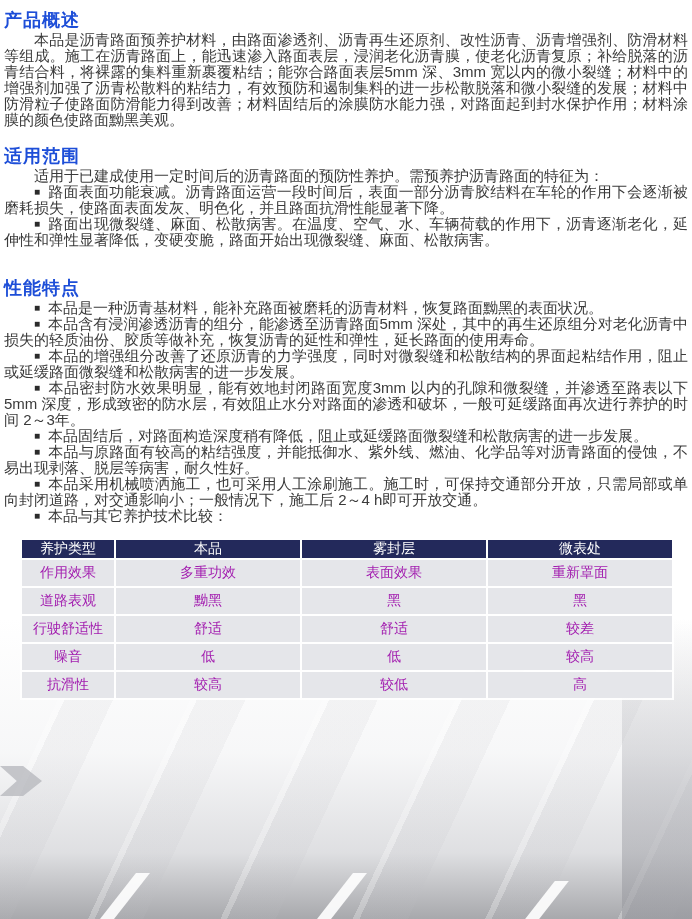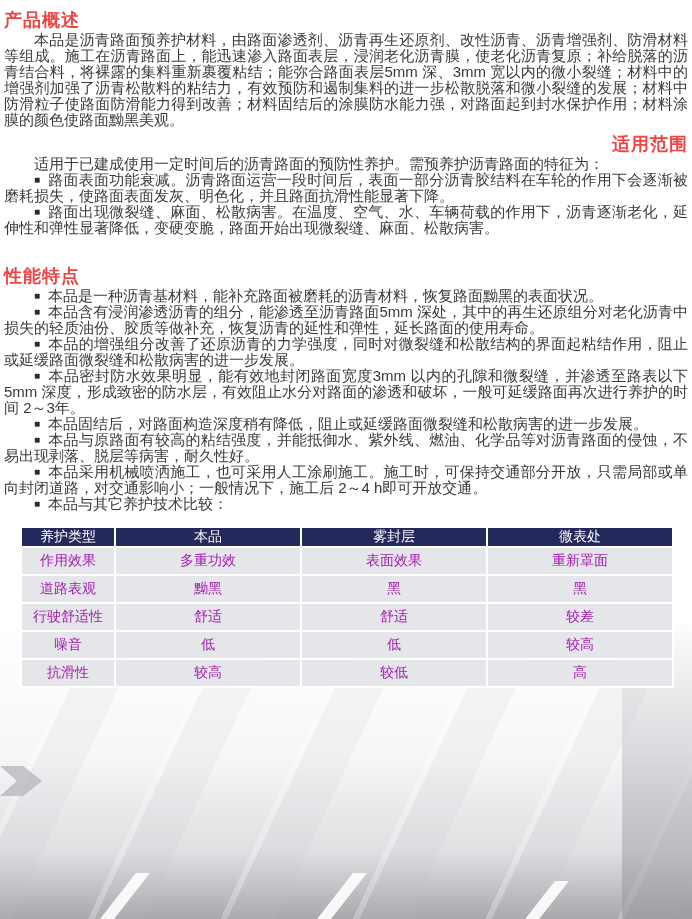--- a/index.html
+++ b/index.html
@@ -41,23 +41,23 @@
     clip-path:polygon(0 0,55% 0,100% 50%,55% 100%,0 100%,40% 50%);
   }
   .rb-shade-right{
     position:absolute;right:0;top:0;bottom:0;width:70px;
     background:linear-gradient(to bottom,rgba(180,181,186,0) 0%,rgba(170,171,177,0.45) 55%,rgba(150,151,157,0.6) 100%);
   }
   
   .content{position:relative;z-index:1;padding:8px 4px 0 4px;}
   h2{
     margin:0;font-size:18px;line-height:24px;font-weight:bold;
-    color:#ef4444;letter-spacing:1px;
+    color:#1d4ed8;letter-spacing:1px;
   }
-  .h2-scope{margin-top:4px;text-align:right;}
+  .h2-scope{margin-top:16px;}
   .h2-features{margin-top:28px;}
   .para,.bullet{
     margin:0;font-size:15px;line-height:16px;
     text-align:justify;text-indent:2em;
     color:#3a3a3a;
   }
   .marker{font-size:10px;margin-right:8px;vertical-align:2px;color:#2b2b2b;}
   
   table.cmp{
     margin:14px 0 0 16px;

